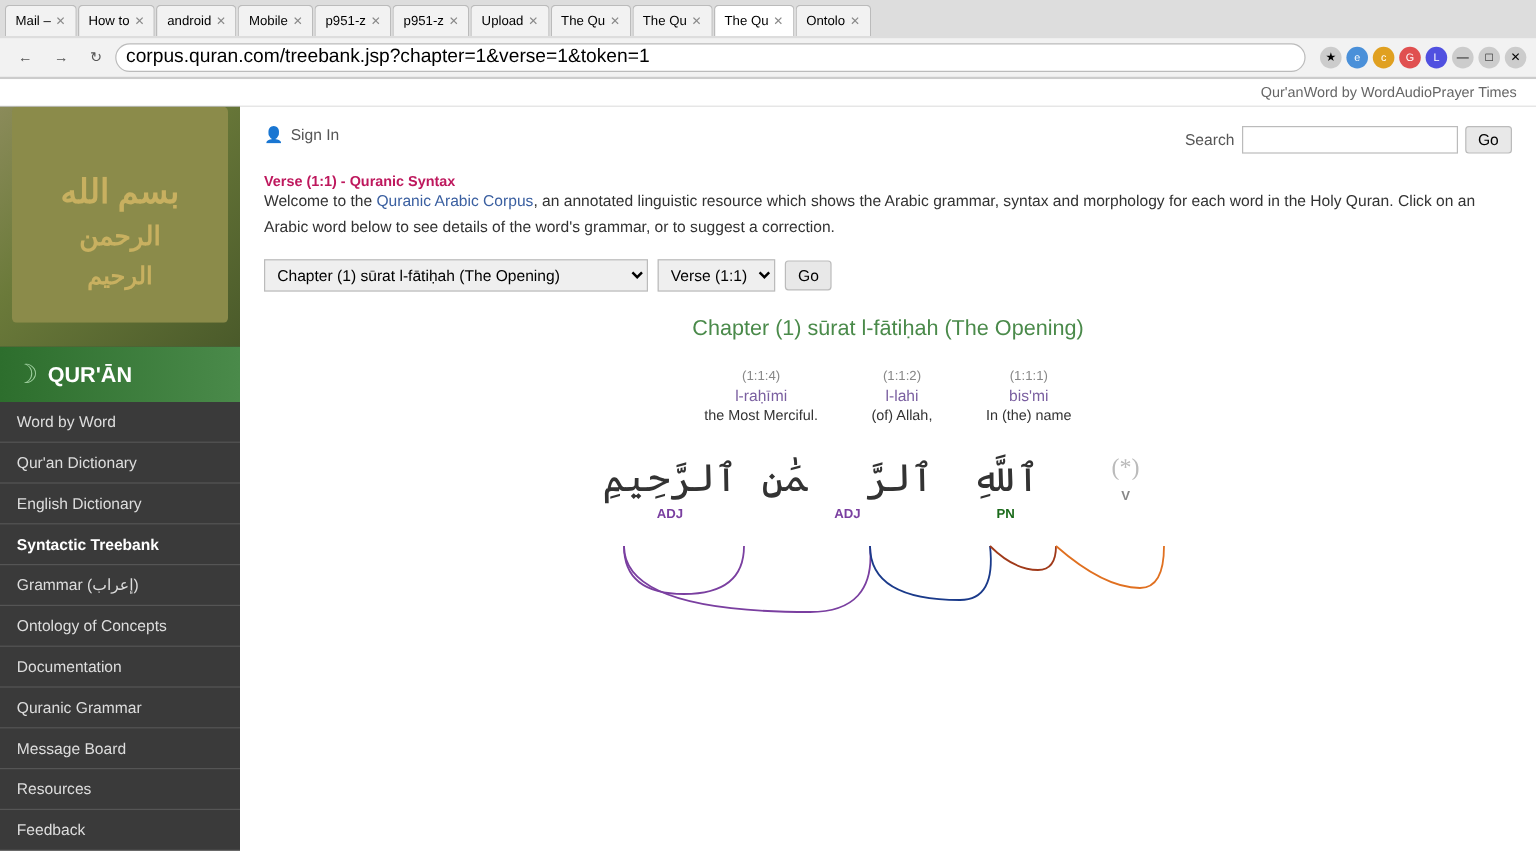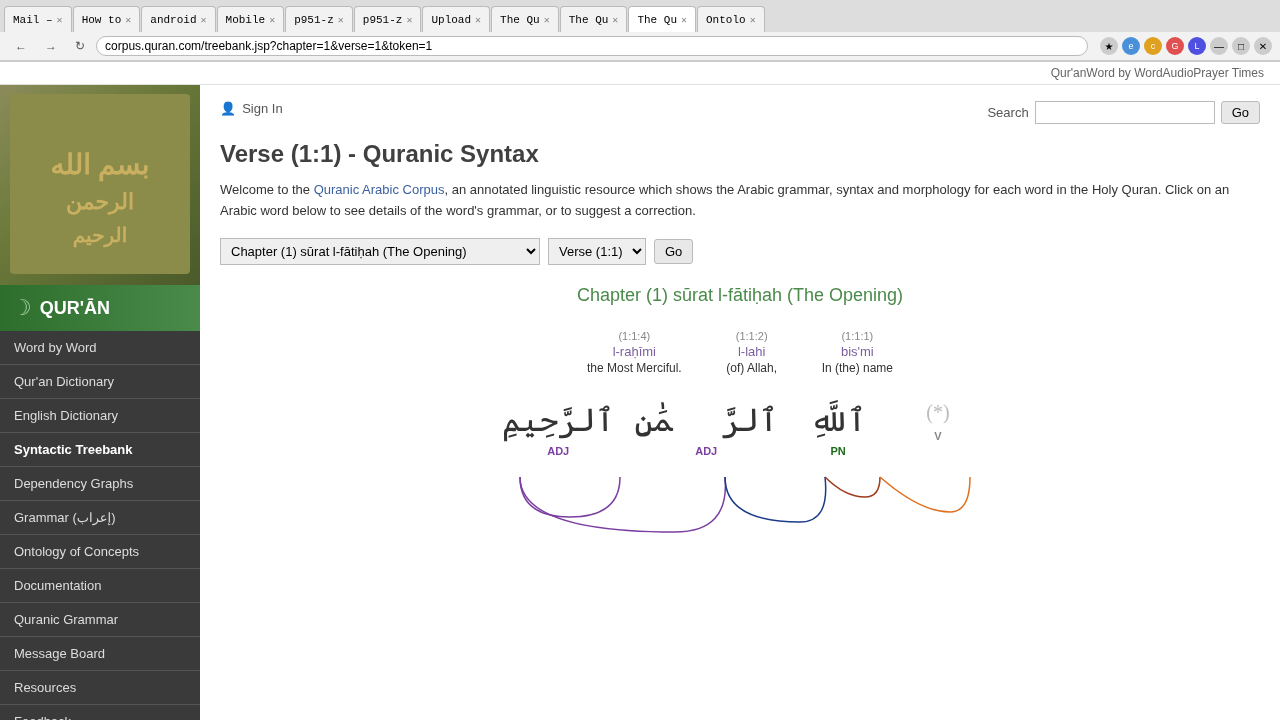--- a/index.html
+++ b/index.html
@@ -1,40 +1,40 @@
 <!DOCTYPE html>
 <html><head>
   <meta charset="utf-8">
   <style>
     * { margin: 0; padding: 0; box-sizing: border-box; }
     body { font-family: Arial, sans-serif; font-size: 13px; background: #fff; }
 
     
     .browser-chrome { background: #f2f2f2; border-bottom: 1px solid #ccc; }
-    .tab-bar { display: flex; align-items: flex-end; padding: 4px 20px 0 4px; background: #ddd; height: 32px; overflow: hidden; font-family: Liberation Mono, monospace; }
+    .tab-bar { display: flex; padding: 4px 20px 0 4px; background: #ddd; height: 32px; overflow: hidden; }
     .tab { display: flex; align-items: center; background: #f2f2f2; border: 1px solid #bbb; border-bottom: none; padding: 4px 8px; font-size: 11px; margin-right: 1px; height: 26px; border-radius: 4px 4px 0 0; white-space: nowrap; max-width: 100px; overflow: hidden; cursor: pointer; }
     .tab.active { background: #fff; border-bottom-color: #fff; z-index: 1; }
     .tab .tab-close { margin-left: 4px; color: #888; font-size: 10px; }
     .nav-bar { display: flex; align-items: center; padding: 4px 8px; background: #f2f2f2; gap: 4px; border-bottom: 1px solid #ccc; }
     .nav-btn { background: none; border: 1px solid transparent; border-radius: 3px; padding: 2px 6px; font-size: 12px; cursor: pointer; color: #555; }
     .address-bar { flex: 1; display: flex; align-items: center; background: #fff; border: 1px solid #bbb; border-radius: 12px; padding: 2px 8px; font-size: 12px; }
-    .address-bar input { border: none; outline: none; flex: 1; font-size: 12px; }
+    .address-bar input { border: none; outline: none; flex: 1; font-size: 16px; }
     .browser-icons { display: flex; gap: 4px; margin-left: 8px; }
     .browser-icon { width: 18px; height: 18px; border-radius: 50%; background: #ccc; display: flex; align-items: center; justify-content: center; font-size: 10px; cursor: pointer; }
 
     
     .site-top-nav { background: #fff; border-bottom: 1px solid #e0e0e0; display: flex; justify-content: flex-end; padding: 4px 16px; font-size: 12px; }
     .site-top-nav a { color: #666; text-decoration: none; margin-left: 0; }
 
     
     .layout { display: flex; }
 
     
     .sidebar { width: 200px; min-height: 620px; background: #3a3a3a; flex-shrink: 0; }
-    .sidebar-logo { width: 200px; height: 200px; background: linear-gradient(135deg, #8B8B5A 0%, #6B7A3A 40%, #4a5a2a 100%); display: flex; align-items: flex-end; justify-content: center; overflow: hidden; }
+    .sidebar-logo { width: 200px; height: 200px; background: linear-gradient(135deg, #8B8B5A 0%, #6B7A3A 40%, #4a5a2a 100%); display: flex; align-items: flex-start; justify-content: center; overflow: hidden; }
     .sidebar-logo-inner { color: #c8b870; font-size: 38px; text-align: center; line-height: 1.2; font-weight: bold; }
     .quran-nav-logo { background: linear-gradient(to right, #2d6e2d, #4a8a4a); padding: 10px 12px; display: flex; align-items: center; gap: 8px; }
     .quran-nav-logo-text { color: #fff; font-size: 18px; font-weight: bold; }
     .quran-nav-icon { color: #a0d0a0; font-size: 22px; }
     .sidebar-nav { list-style: none; }
     .sidebar-nav li { border-bottom: 1px solid #555; }
     .sidebar-nav li a { display: block; padding: 9px 14px; color: #ddd; text-decoration: none; font-size: 13px; }
     .sidebar-nav li.active a { color: #fff; font-weight: bold; }
 
     
@@ -43,21 +43,21 @@
     
     .content-header { display: flex; justify-content: space-between; align-items: flex-start; margin-bottom: 16px; }
     .sign-in-area { display: flex; align-items: center; gap: 6px; color: #555; font-size: 13px; cursor: pointer; }
     .sign-in-icon { color: #555; }
     .search-area { display: flex; align-items: center; gap: 6px; }
     .search-label { color: #555; font-size: 13px; }
     .search-input { border: 1px solid #bbb; padding: 3px 6px; font-size: 13px; width: 180px; }
     .search-go-btn { background: #e8e8e8; border: 1px solid #bbb; padding: 3px 10px; font-size: 13px; cursor: pointer; border-radius: 3px; }
 
     
-    .page-title { color: #404040; font-size: 24px; font-weight: bold; margin-bottom: 12px; }
+    .page-title { color: #be185d; font-size: 12px; font-weight: bold; margin-bottom: 0; }
 
     
     .description { font-size: 13px; color: #333; line-height: 1.6; margin-bottom: 16px; }
     .description a { color: #3a5fa0; text-decoration: none; }
 
     
     .controls { display: flex; align-items: center; gap: 8px; margin-bottom: 20px; }
     .chapter-select { width: 320px; padding: 4px 6px; border: 1px solid #bbb; font-size: 13px; }
     .verse-select { padding: 4px 6px; border: 1px solid #bbb; font-size: 13px; }
     .go-btn { background: #e8e8e8; border: 1px solid #bbb; padding: 4px 10px; font-size: 13px; cursor: pointer; border-radius: 3px; }
@@ -189,23 +189,20 @@
       <li>
         <a href="#">Qur'an Dictionary</a>
       </li>
       <li>
         <a href="#">English Dictionary</a>
       </li>
       <li class="active">
         <a href="#">Syntactic Treebank</a>
       </li>
       <li>
-        <a href="#">Dependency Graphs</a>
-      </li>
-      <li>
         <a href="#">Grammar (إعراب)</a>
       </li>
       <li>
         <a href="#">Ontology of Concepts</a>
       </li>
       <li>
         <a href="#">Documentation</a>
       </li>
       <li>
         <a href="#">Quranic Grammar</a>

